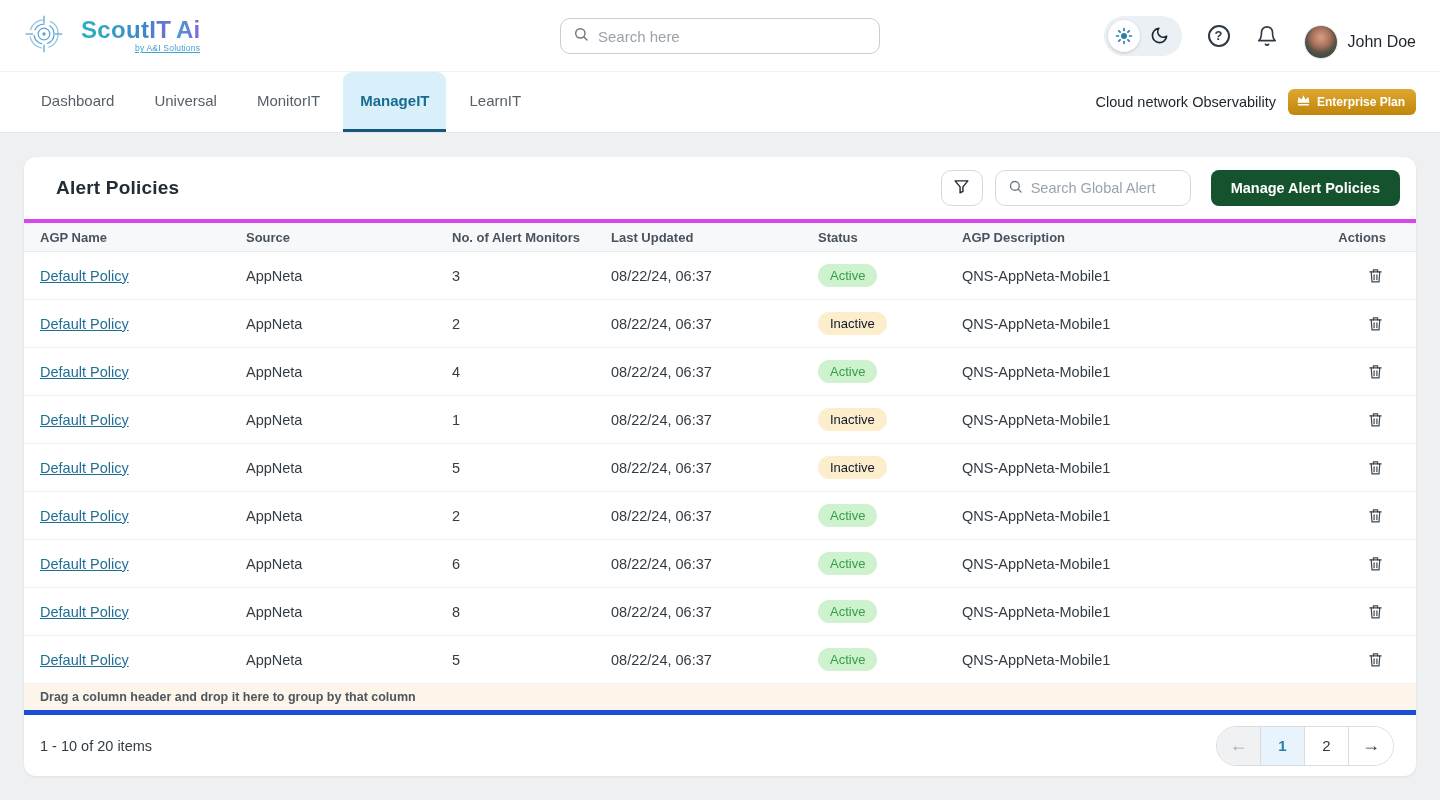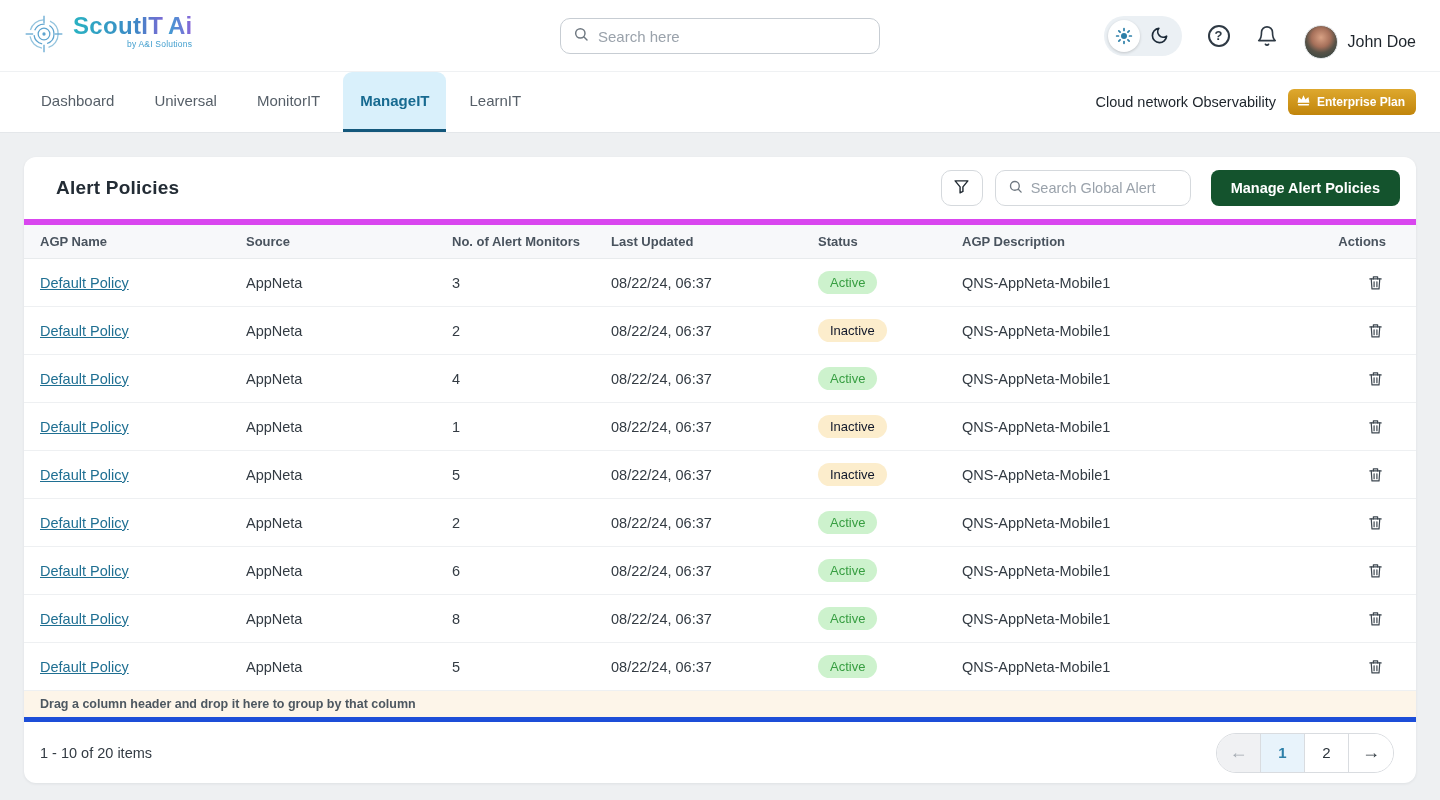--- a/index.html
+++ b/index.html
@@ -9,34 +9,34 @@
     background:#eef0f2;
     color:#333b43;
     overflow:hidden;
   }
 
   
   .topbar {
     height:72px; background:#fff; display:flex; align-items:center;
     padding:0 24px; position:relative; border-bottom:1px solid #eff1f3;
   }
-  .logo { display:flex; gap:9px; }
+  .logo { display:flex; align-items:center; gap:17px; }
   .logo-stack { display:flex; flex-direction:column; line-height:1; }
   .logo-line { display:flex; align-items:baseline; }
   .logo-name {
     font-size:24px; font-weight:bold; letter-spacing:.3px;
     background:linear-gradient(90deg,#29b2c2 0%, #3e87c6 70%, #7a6bd4 100%);
     -webkit-background-clip:text; background-clip:text; color:transparent;
   }
   .logo-ai {
     font-size:24px; font-weight:bold; margin-left:5px;
     background:linear-gradient(90deg,#3e9ed2,#8a63d8);
     -webkit-background-clip:text; background-clip:text; color:transparent;
   }
-  .logo-tagline { font-size:8.5px; color:#45a0cf; align-self:flex-end; margin-top:2px; letter-spacing:.2px; }
+  .logo-tagline { font-size:8.5px; color:#45a0cf; align-self:flex-end; margin-top:2px; letter-spacing:.2px;text-decoration:underline; }
 
   .top-search {
     position:absolute; left:50%; transform:translateX(-50%); top:18px;
     width:320px; height:36px; border:1px solid #c7cdd3; border-radius:10px;
     display:flex; align-items:center; gap:9px; padding:0 12px; background:#fff;
   }
   .top-search input {
     border:none; outline:none; flex:1; font-size:15px; color:#333b43;
     font-family:inherit; background:transparent;
   }
@@ -113,21 +113,21 @@
     padding:0 20px; font-size:14.5px; font-weight:bold; font-family:inherit; cursor:pointer;
   }
 
   
   .grid-row {
     display:grid;
     grid-template-columns:206px 206px 159px 207px 144px 1fr 96px;
     align-items:center; padding:0 16px;
   }
   .thead {
-    height:40px; background:#f7f8fa; border-top:6px solid #d946ef;
+    height:33px; background:#f7f8fa; border-top:4px solid #d946ef;
     border-bottom:1px solid #e8ebed; font-size:13px; font-weight:bold; color:#49535e;
   }
   .trow { height:48px; border-bottom:1px solid #eef0f2; font-size:14.5px; color:#333b43; }
   .trow:last-of-type { border-bottom:none; }
   .col-actions { display:flex; justify-content:flex-end; padding-right:14px; }
   .link { color:#1f6f92; text-decoration:underline; cursor:pointer; }
   .badge { display:inline-block; padding:4px 12px; border-radius:20px; font-size:13px; }
   .badge-active { background:#cdf2cd; color:#379e41; }
   .badge-inactive { background:#fcedcc; color:#0f172a; }
   .trash-btn { background:none; border:none; cursor:pointer; display:flex; padding:2px; }

